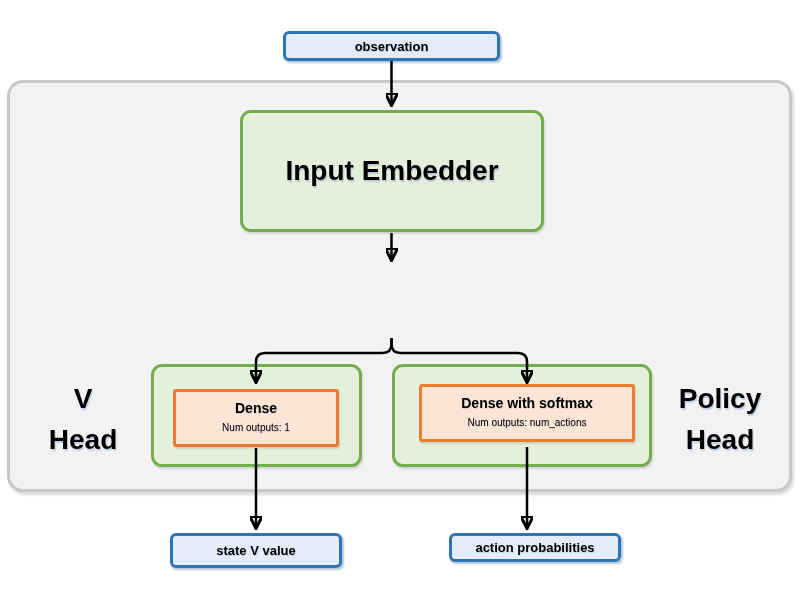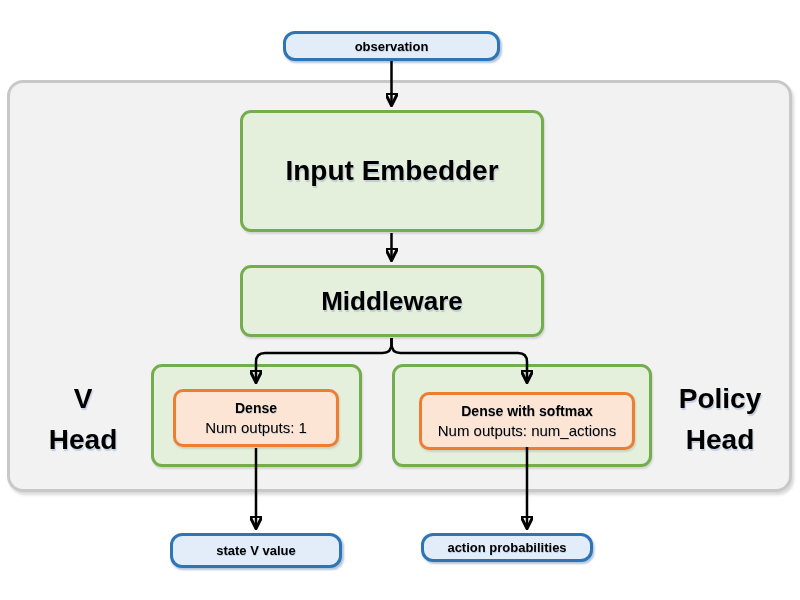--- a/index.html
+++ b/index.html
@@ -26,50 +26,50 @@
     border-radius:16px;
     box-shadow:2px 3px 3px rgba(0,0,0,0.15);
     z-index:1;
   }
 
   .node{position:absolute;display:flex;align-items:center;justify-content:center;text-align:center;z-index:3;}
 
   .blue{
     background:var(--blue-fill);
     border:3px solid var(--blue-border);
-    border-radius:12px;
+    border-radius:6px;
     box-shadow:1.5px 2px 2px rgba(70,110,160,0.40);
     font-weight:bold;font-size:13px;
   }
   .obs{left:283px;top:31px;width:217px;height:30px;}
   .out-left{left:170px;top:533px;width:172px;height:35px;}
-  .out-right{left:421px;top:533px;width:172px;height:29px;align-items:center;}
+  .out-right{left:449px;top:533px;width:172px;height:29px;align-items:center;}
 
   .green{
     background:var(--green-fill);
     border:3.5px solid var(--green-border);
     border-radius:11px;
     box-shadow:1px 2px 2px rgba(0,0,0,0.13);
   }
   .embedder{left:240px;top:110px;width:304px;height:122px;font-weight:bold;font-size:28px;}
   .middleware{left:240px;top:265px;width:304px;height:72px;font-weight:bold;font-size:26px;}
   .head-left{left:151px;top:364px;width:211px;height:103px;z-index:2;}
   .head-right{left:392px;top:364px;width:260px;height:103px;z-index:2;}
 
   .orange{
     background:var(--orange-fill);
     border:3px solid var(--orange-border);
-    border-radius:10px;
+    border-radius:3px;
     box-shadow:1px 1.5px 2px rgba(0,0,0,0.12);
     flex-direction:column;z-index:4;
   }
   .dense-left{left:173px;top:389px;width:166px;height:58px;}
-  .dense-right{left:419px;top:392px;width:216px;height:58px;}
+  .dense-right{left:419px;top:384px;width:216px;height:58px;}
   .orange .title{font-weight:bold;font-size:14px;line-height:19px;}
-  .orange .subtitle{font-size:15px;line-height:19px;text-align:center;}
+  .orange .subtitle{font-size:10px;line-height:19px;text-align:center;}
 
   .side-label{
     position:absolute;z-index:3;text-align:center;
     font-weight:bold;font-size:28px;line-height:41px;
   }
   .v-label{left:23px;top:378px;width:120px;}
   .policy-label{left:659px;top:378px;width:122px;text-align:center;}
 
   .shadow-text{text-shadow:1px 1.5px 1px rgba(140,160,195,0.45);}
   .shadow-text-sm{text-shadow:0.5px 1px 0.5px rgba(140,160,195,0.40);}
@@ -85,23 +85,20 @@
   <div class="container"></div>
 
   <div class="node blue obs">
     <span class="shadow-text-sm">observation</span>
   </div>
 
   <div class="node green embedder">
     <span class="shadow-text">Input Embedder</span>
   </div>
 
-  <div class="node green middleware">
-    <span class="shadow-text">Middleware</span>
-  </div>
 
   <div class="node green head-left"></div>
   <div class="node green head-right"></div>
 
   <div class="node orange dense-left">
     <span class="title shadow-text-sm">Dense</span>
     <span class="subtitle shadow-text-sm">Num outputs: 1</span>
   </div>
   <div class="node orange dense-right">
     <span class="title shadow-text-sm">Dense with softmax</span>

